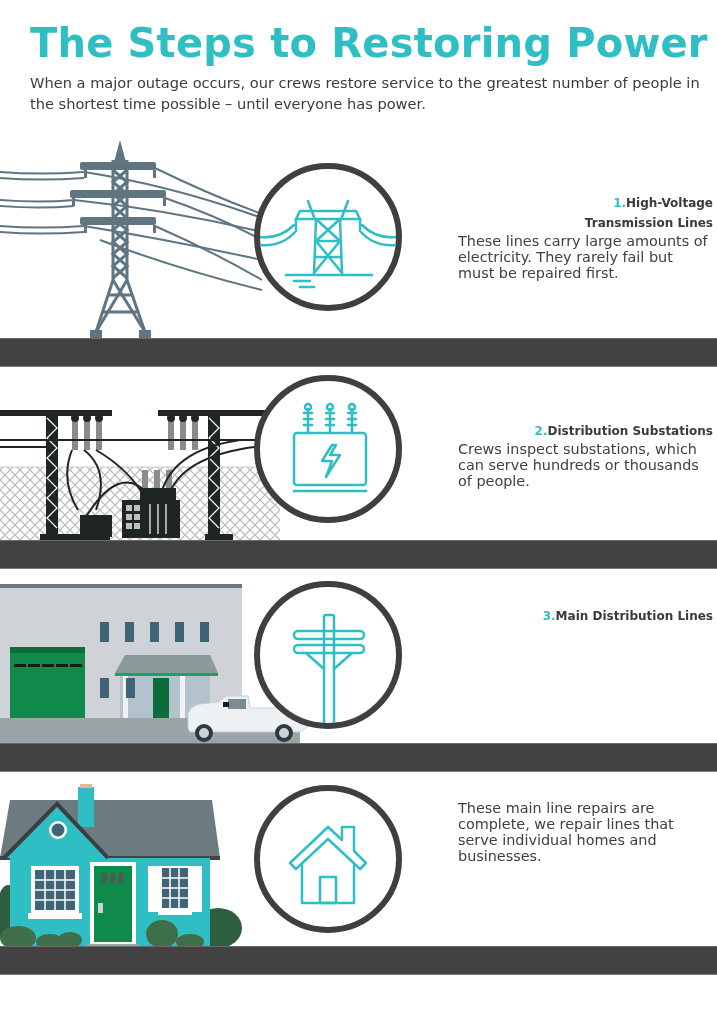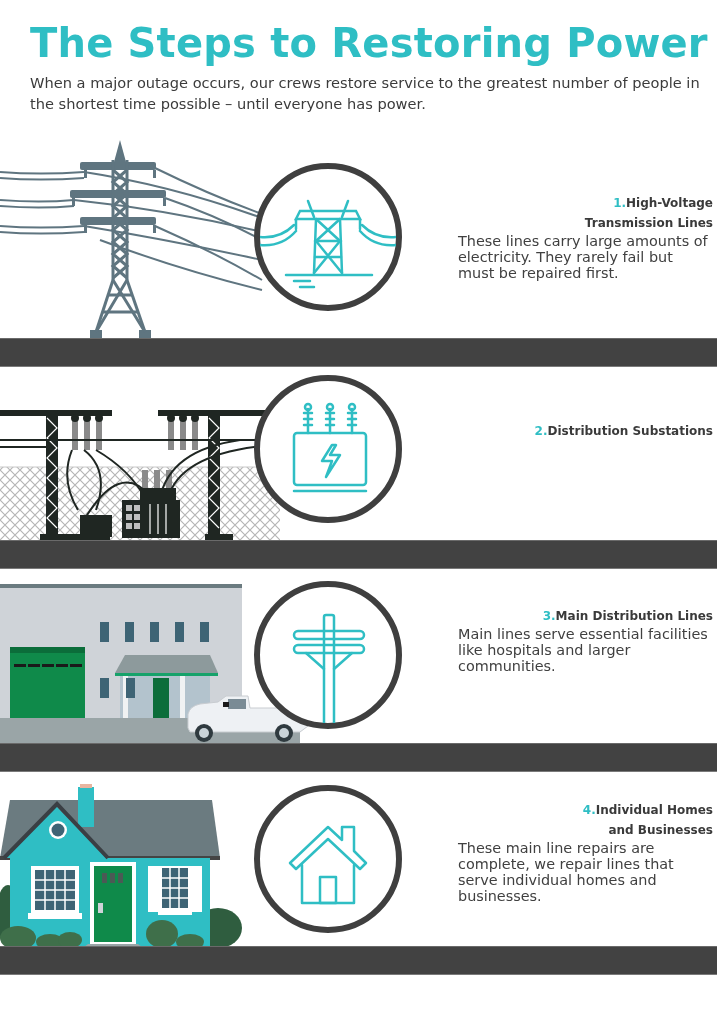--- a/index.html
+++ b/index.html
@@ -206,20 +206,21 @@
         <circle cx="92" cy="26" r="3"></circle>
       <path d="M72 64 L62 80 L72 80 L66 96 L80 74 L70 74 L76 64 Z"></path>
     </g>
   </svg>
 </div>
 
 <div class="step" style="top:421px;">
   <div class="step-head">
     <span class="step-num">2.</span><span>Distribution Substations</span>
   </div>
+  <div class="step-desc">Crews inspect substations, which can serve hundreds or thousands of people.</div>
 </div>
 
 <div class="band" style="top:540px;"></div>
 
 <div class="scene" style="top:580px;height:165px;">
   <svg width="420" height="165" viewBox="0 580 420 165">
     <rect x="0" y="584" width="242" height="4" fill="#6b7b80"></rect>
     <rect x="0" y="588" width="242" height="130" fill="#cfd3d8"></rect>
 
     <rect x="10" y="647" width="75" height="72" fill="#0f8a4a"></rect>
@@ -270,21 +271,20 @@
       <rect x="34" y="58" width="70" height="8" rx="4"></rect>
       <path d="M46 66 L64 82 M92 66 L74 82"></path>
     </g>
   </svg>
 </div>
 
 <div class="step" style="top:606px;">
   <div class="step-head">
     <span class="step-num">3.</span><span>Main Distribution Lines</span>
   </div>
-  <div class="step-desc">Main lines serve essential facilities like hospitals and larger communities.</div>
 </div>
 
 <div class="band" style="top:743px;"></div>
 
 <div class="scene" style="top:780px;height:167px;">
   <svg width="420" height="167" viewBox="0 780 420 167">
 
     <ellipse cx="8" cy="915" rx="12" ry="30" fill="#2f5d3f"></ellipse>
     <ellipse cx="218" cy="928" rx="24" ry="20" fill="#2f5d3f"></ellipse>
 
@@ -345,20 +345,16 @@
   <svg width="136" height="136" viewBox="0 0 136 136">
     <g stroke="#2fbec4" stroke-width="2.5" fill="none" stroke-linecap="round" stroke-linejoin="round">
       <path d="M30 72 L68 36 L82 49 L82 36 L94 36 L94 60 L106 72 L100 78 L68 48 L36 78 Z"></path>
       <path d="M42 74 L42 112 L94 112 L94 74"></path>
       <rect x="60" y="86" width="16" height="26"></rect>
     </g>
   </svg>
 </div>
 
 <div class="step" style="top:800px;">
-  <div class="step-head">
-    <span class="step-num">4.</span><span>Individual Homes</span>
-    <span class="l2">and Businesses</span>
-  </div>
   <div class="step-desc">These main line repairs are complete, we repair lines that serve individual homes and businesses.</div>
 </div>
 
 <div class="band" style="top:946px;"></div>
 
 </body></html>

